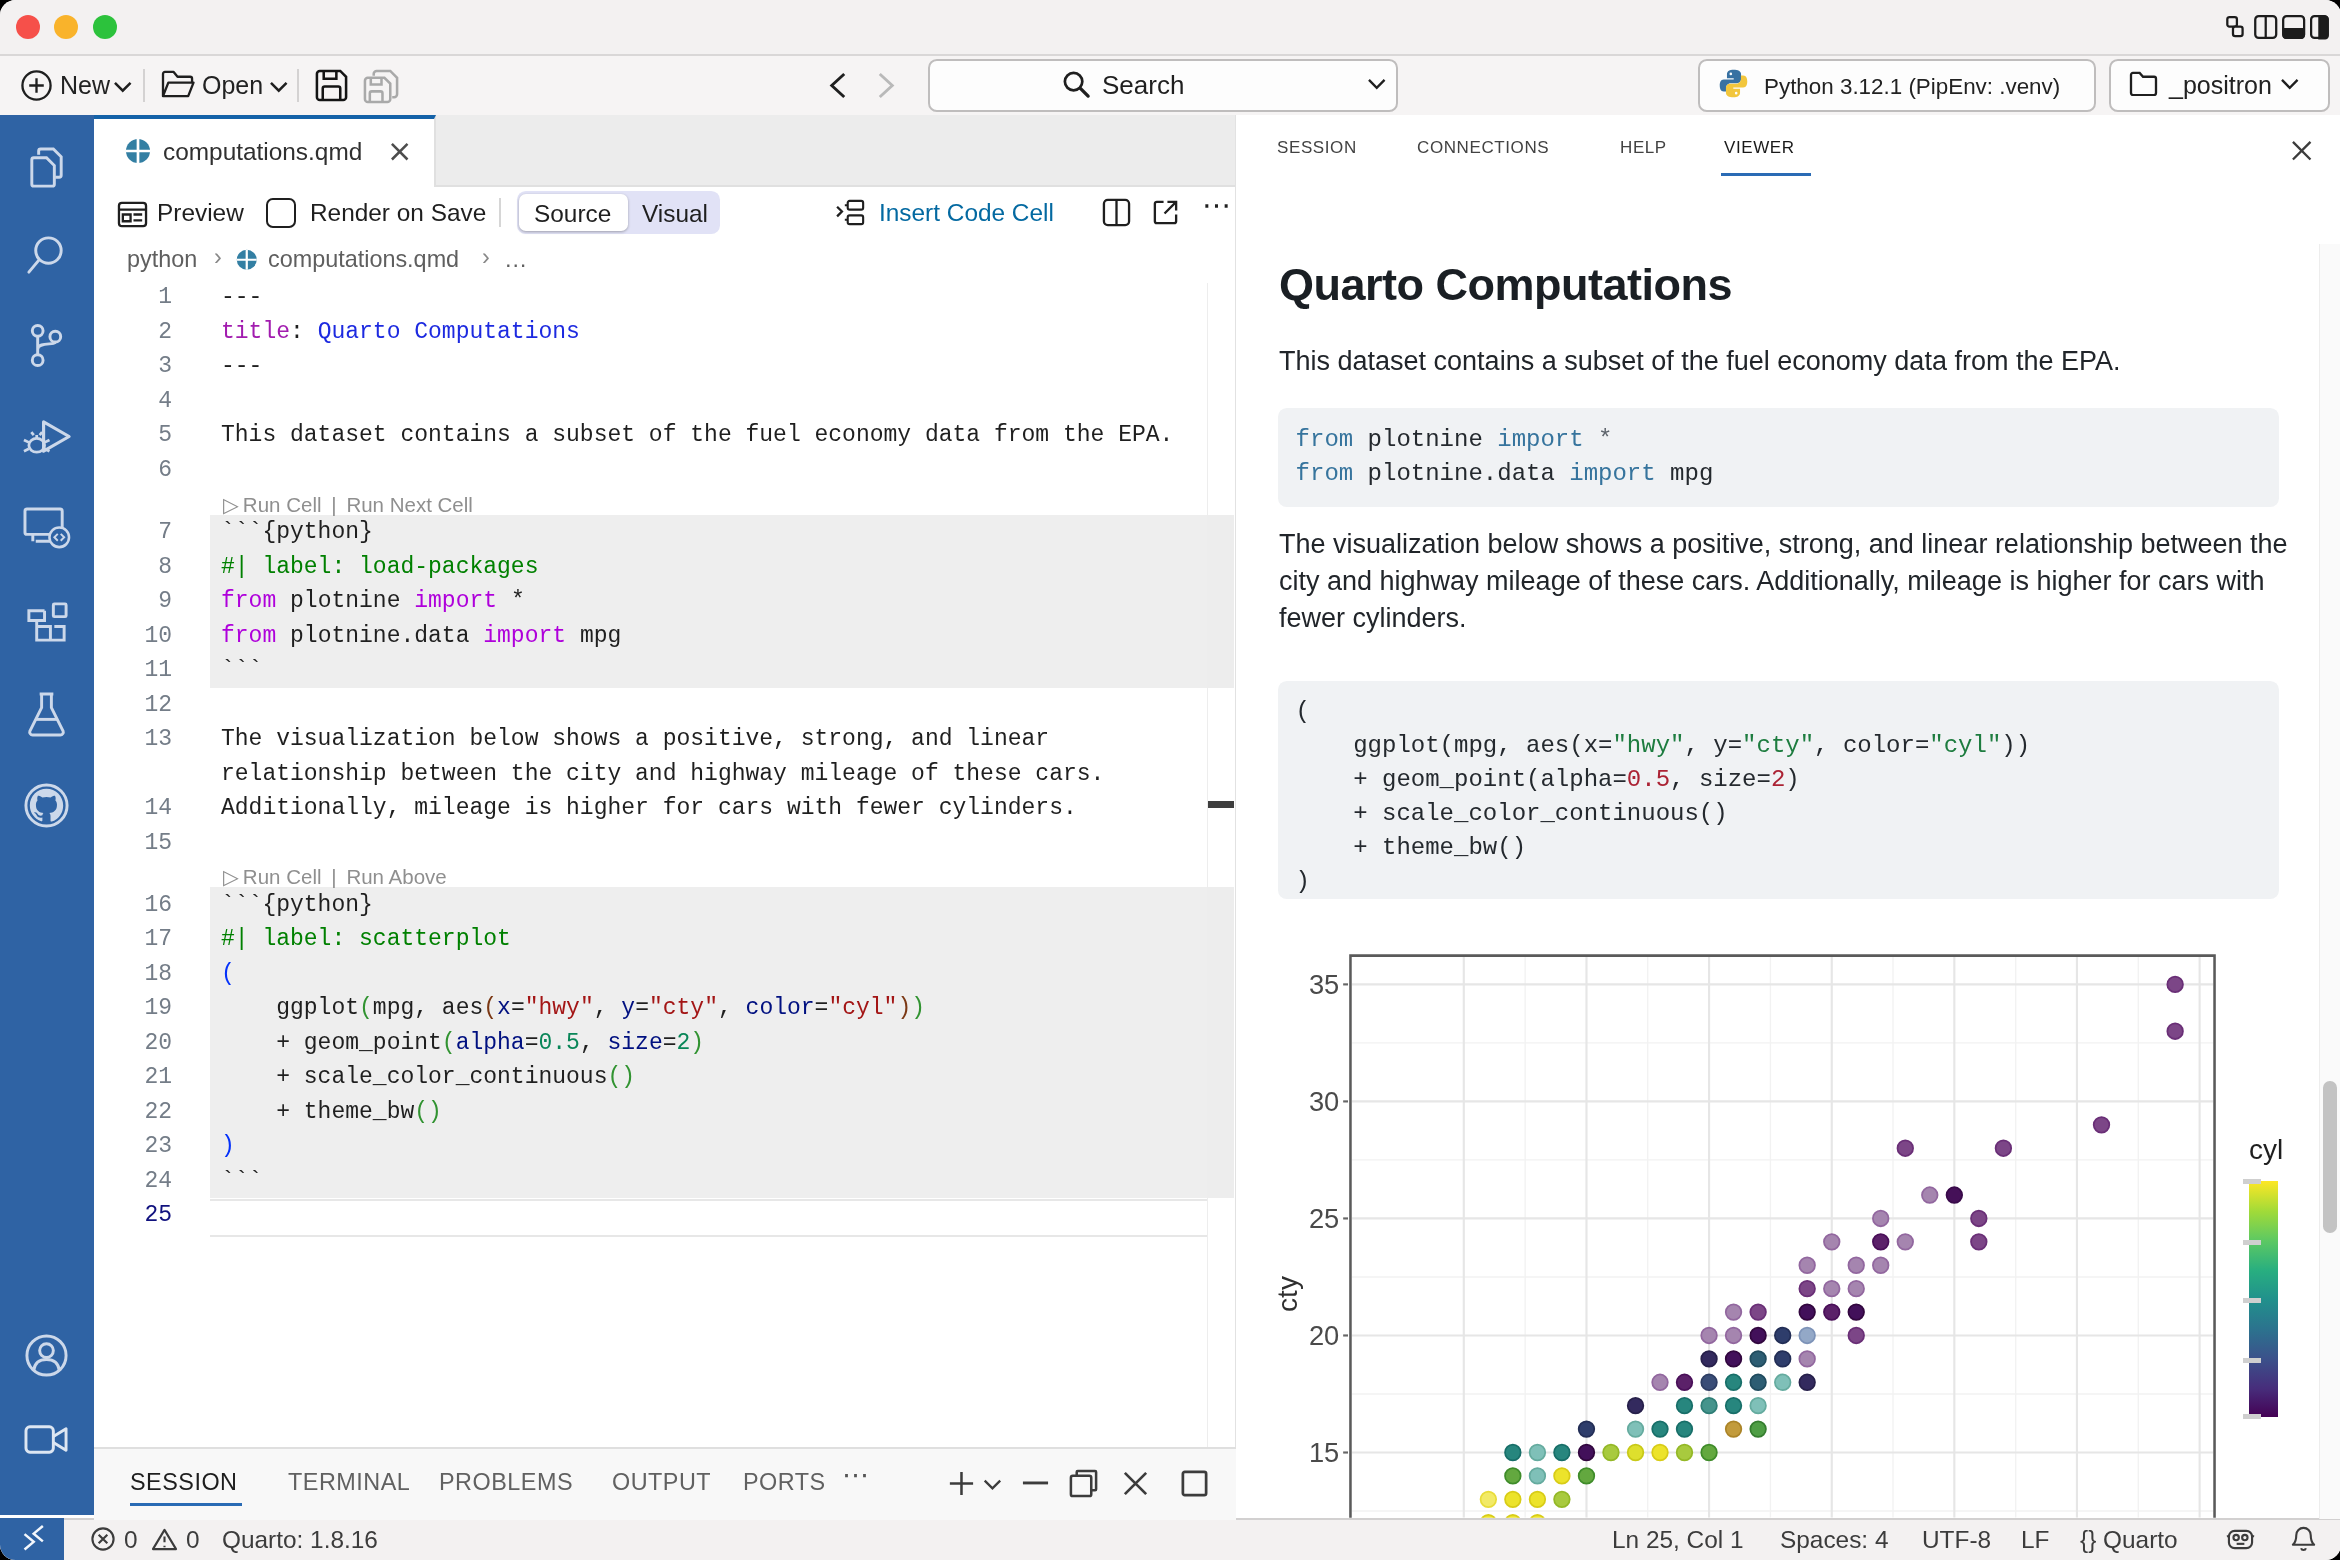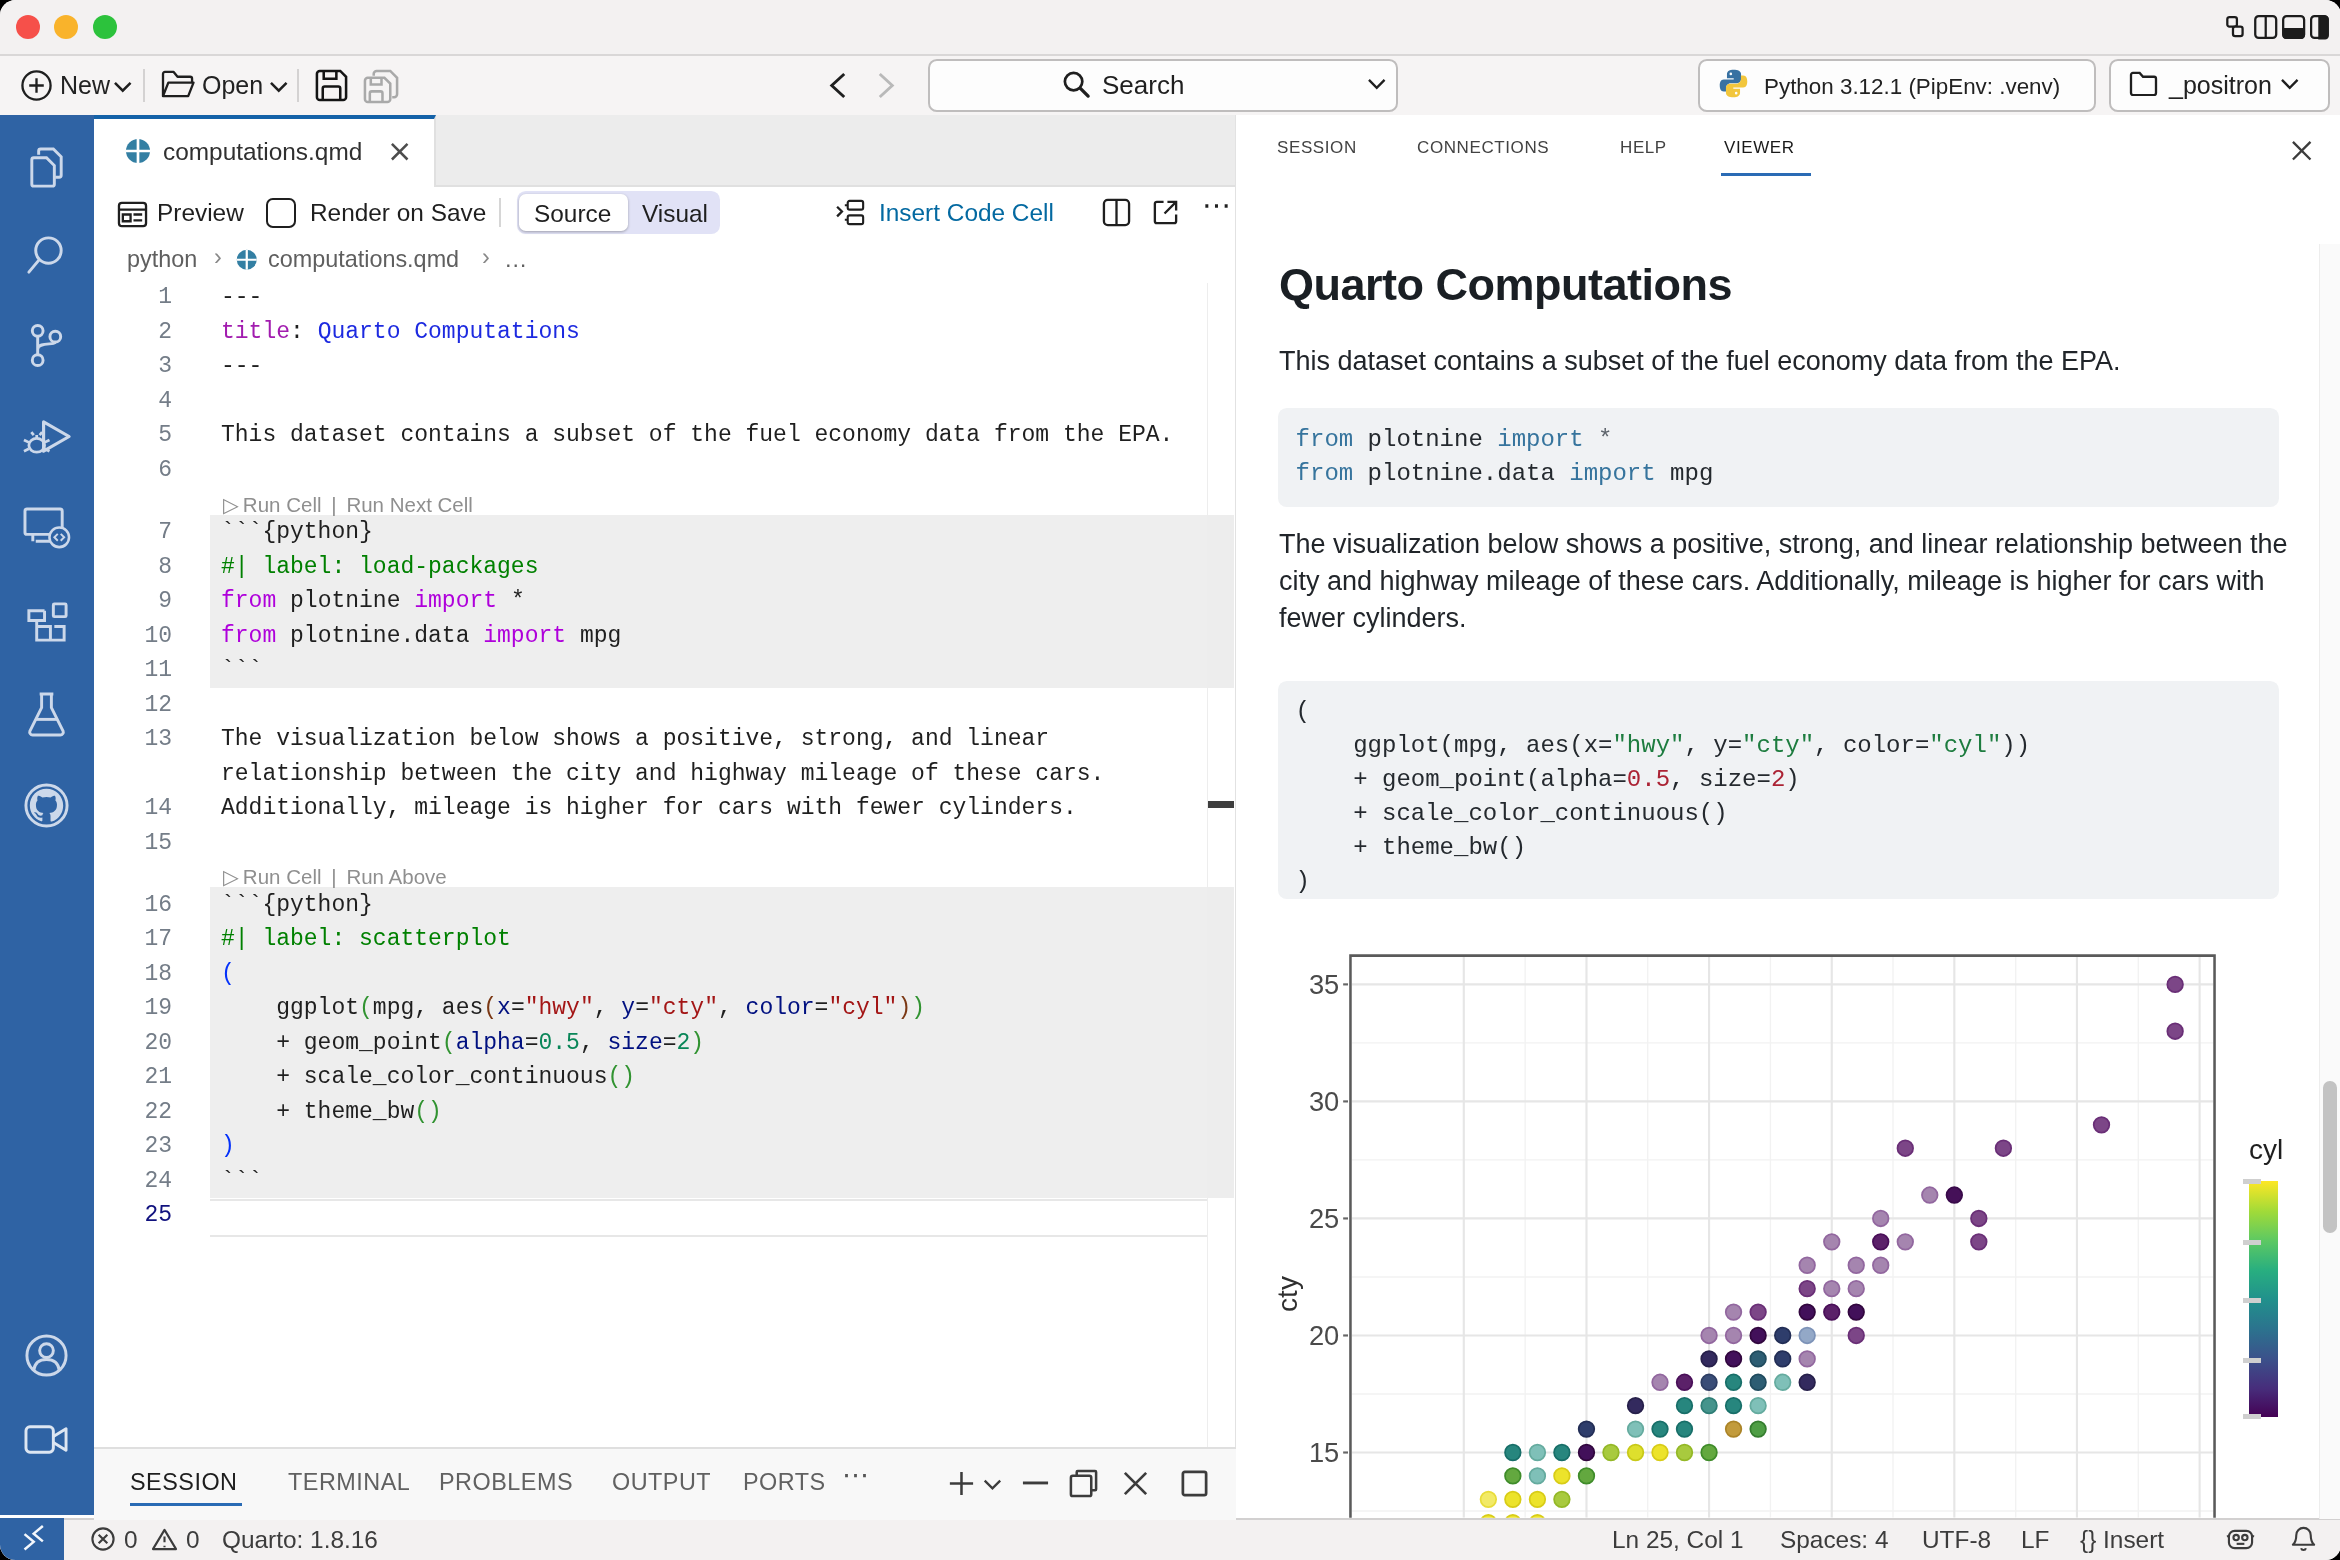--- a/index.html
+++ b/index.html
@@ -198,21 +198,21 @@
 <svg class="abs" style="left:151px;top:1526px;" width="27" height="26" viewBox="0 0 28 27">
       <path d="M14 4 L26 24 H2 z" fill="none" stroke="#3c3c3c" stroke-width="2.2" stroke-linejoin="round"></path>
       <path d="M14 11 v6 M14 20.5 v1.5" stroke="#3c3c3c" stroke-width="2.2"></path>
     </svg>
 <div class="abs st" style="left:186px;">0</div>
 <div class="abs st" style="left:222px;">Quarto: 1.8.16</div>
 <div class="abs st" style="left:1612px;">Ln 25, Col 1</div>
 <div class="abs st" style="left:1780px;">Spaces: 4</div>
 <div class="abs st" style="left:1922px;">UTF-8</div>
 <div class="abs st" style="left:2021px;">LF</div>
-<div class="abs st" style="left:2080px;">{} Insert</div>
+<div class="abs st" style="left:2080px;">{} Quarto</div>
 <svg class="abs" style="left:2226px;top:1526px;" width="29" height="27" viewBox="0 0 30 28">
       <g fill="none" stroke="#3c3c3c" stroke-width="2.2">
         <rect x="3" y="5" width="24" height="18" rx="6"></rect>
         <circle cx="10.5" cy="12" r="2.8"></circle>
         <circle cx="19.5" cy="12" r="2.8"></circle>
         <path d="M11 18.5 h8"></path>
         <path d="M3 10 l-2 1 M27 10 l2 1"></path>
       </g>
     </svg>
 <svg class="abs" style="left:2290px;top:1525px;" width="27" height="29" viewBox="0 0 28 30">

